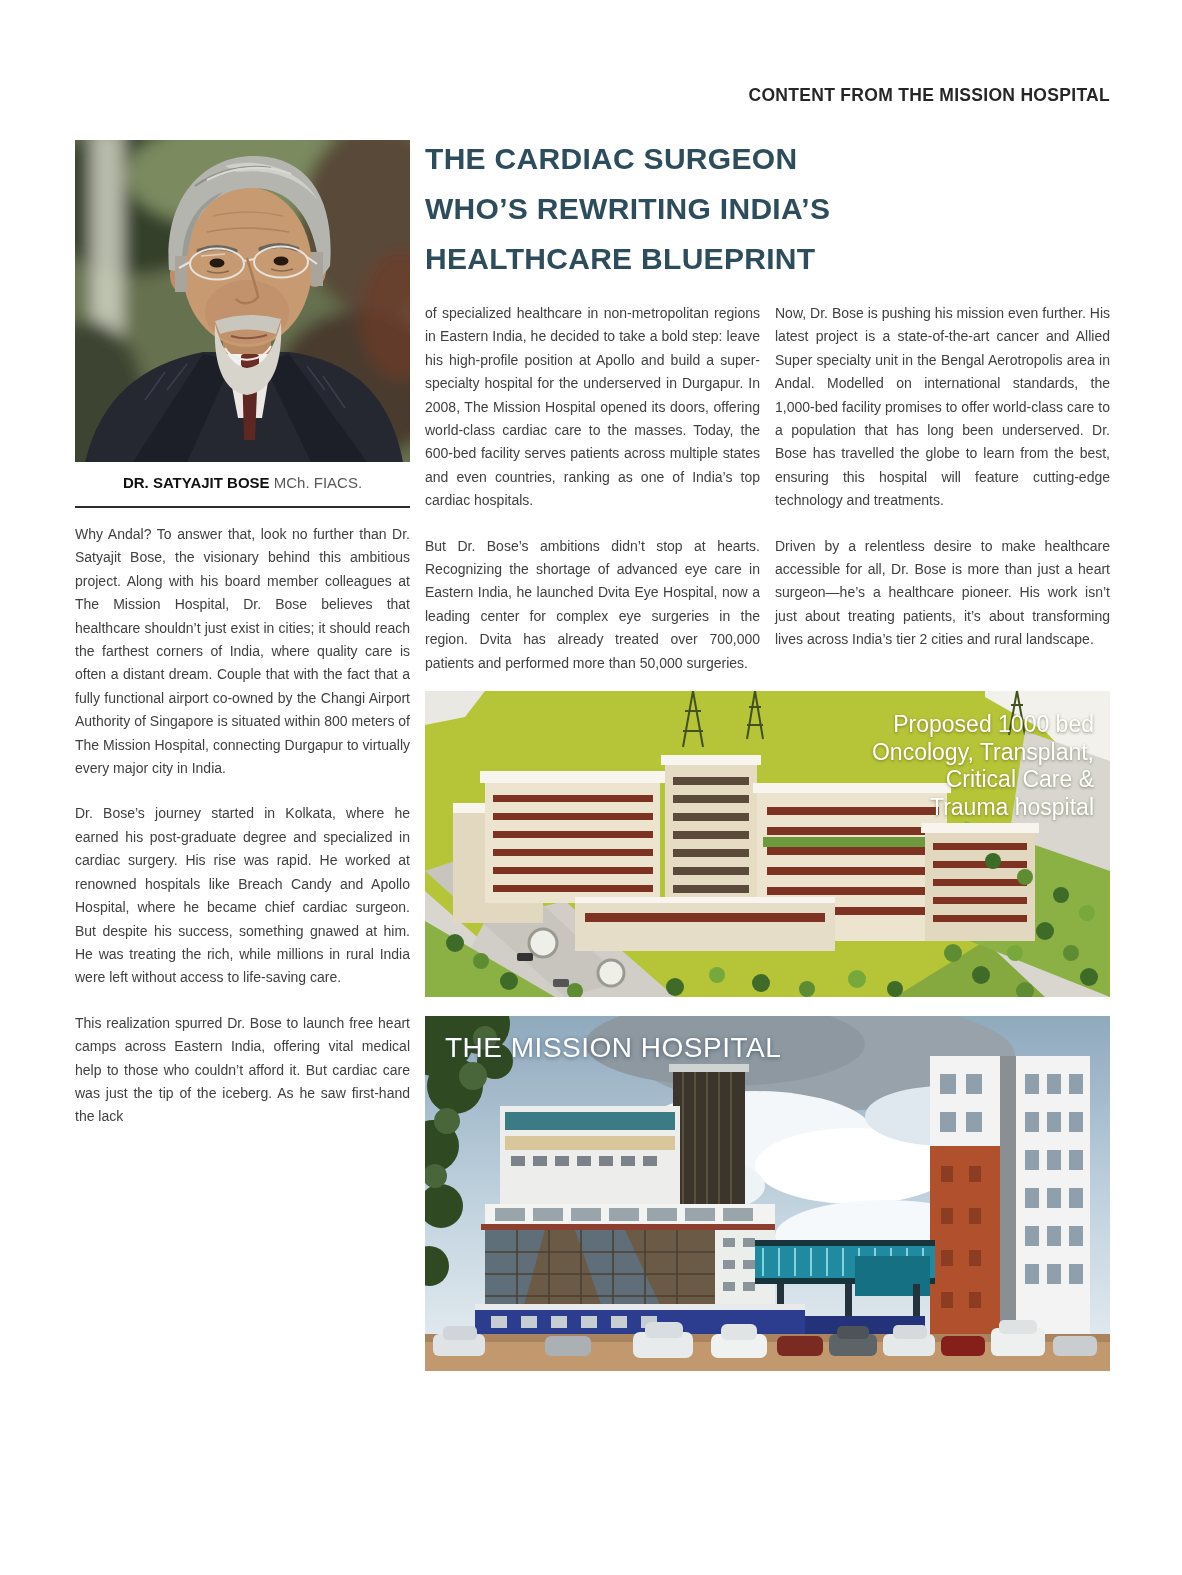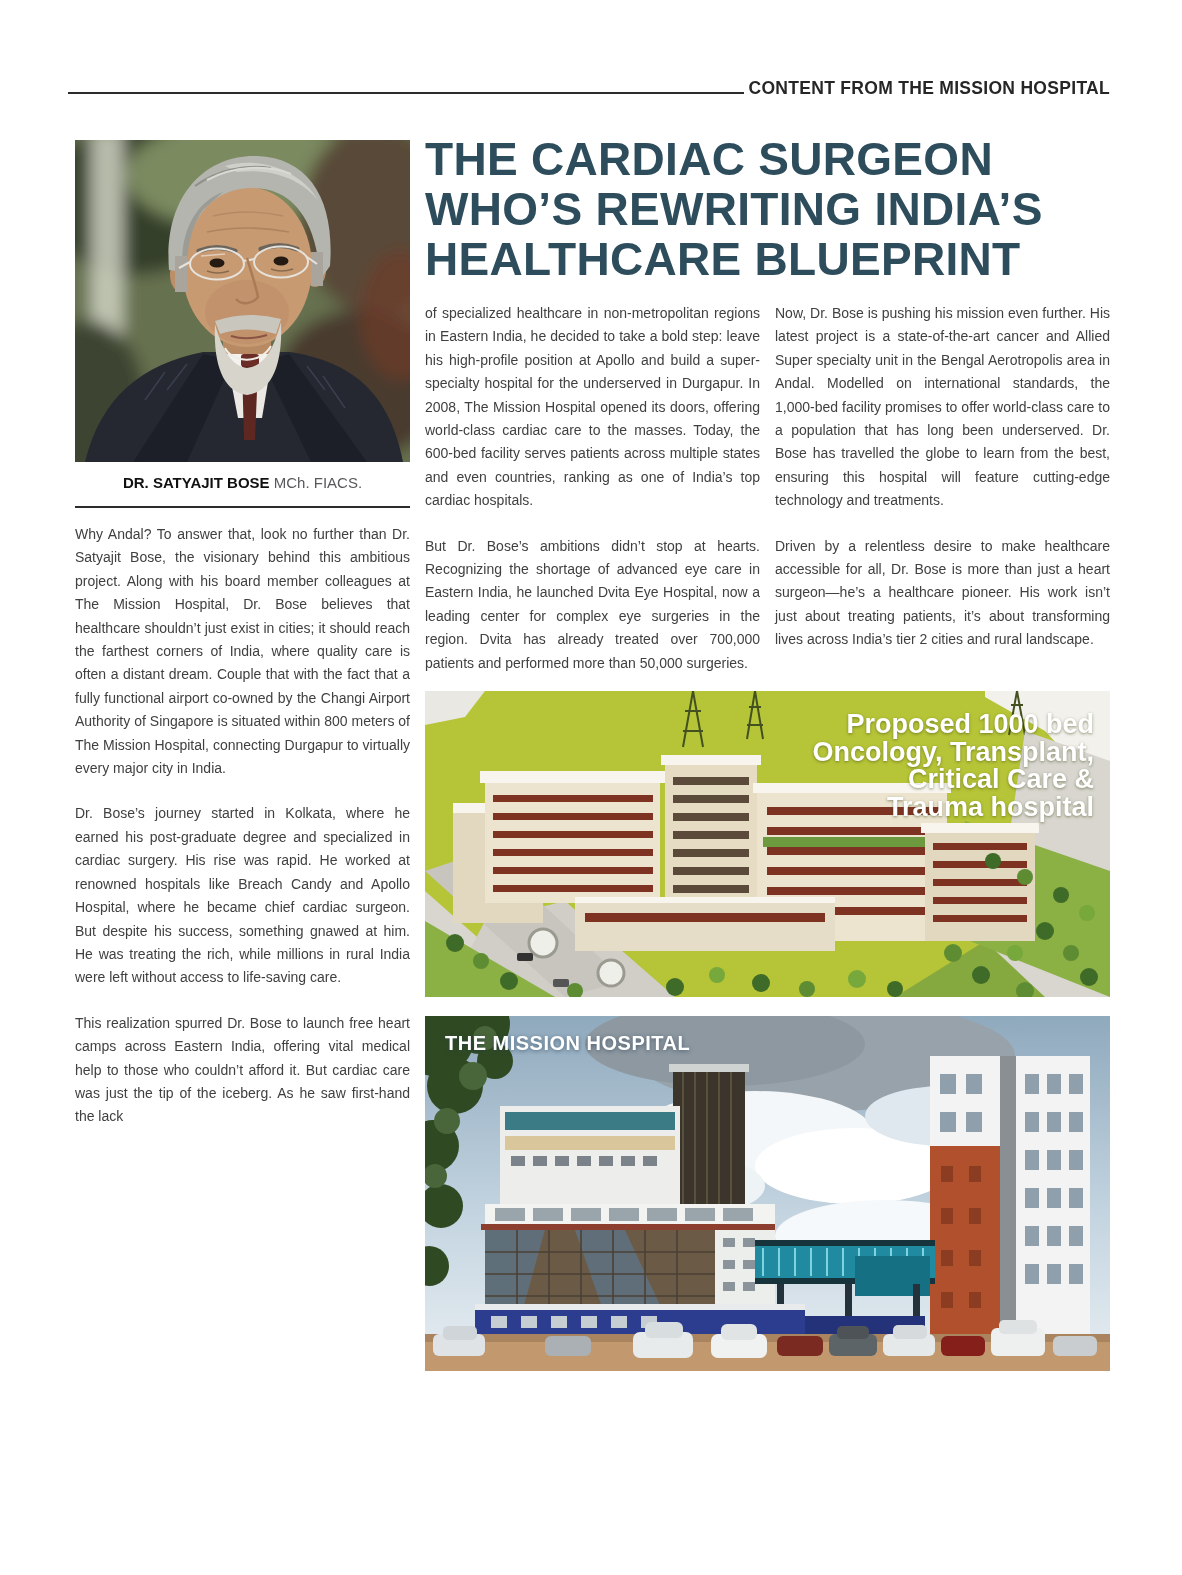--- a/index.html
+++ b/index.html
@@ -1,21 +1,21 @@
 <!DOCTYPE html>
 <html style="--headline: #2e4d5c; --kicker: #262626; --body: #404040; --caption: #58595b; --caption_name: #111111; --overlay_text: #ffffff;"><head>
 <meta charset="utf-8">
 <style>
   html,body { margin:0; padding:0; background:#ffffff; }
   .page {
     position:relative; width:1182px; height:1575px; background:#ffffff;
     font-family:"Liberation Sans", sans-serif; color:#404040; overflow:hidden;
   }
   
-  .header { position:absolute; top:78px; left:68px; right:72px; display:flex; align-items:flex-end; }
+  .header { position:absolute; top:78px; left:68px; right:72px; display:flex; align-items:flex-end;flex-direction:column; }
   .header-rule { flex:1 1 auto; border-bottom:2px solid #2b2b2b; margin-bottom:5px; }
   .kicker {
     font-weight:bold; font-size:17.5px; letter-spacing:0.3px; white-space:nowrap;
     color:var(--kicker,#262626); padding-left:4px;
   }
   
   .content { position:absolute; top:140px; left:75px; right:72px; display:flex; gap:15px; }
   .col-left { flex:0 0 335px; width:335px; }
   .right-area { flex:1 1 auto; width:685px; }
 
@@ -28,38 +28,38 @@
 
   .body-text p {
     margin:0 0 22px 0; font-size:14px; line-height:23.4px;
     text-align:justify; color:var(--body,#404040);
   }
   .col-left .body-text { margin-top:15px; }
   .body-text p:last-child { margin-bottom:0; }
 
   .headline {
     margin:-6px 0 18px 0; white-space:pre-line;
-    font-size:46px; line-height:50px; font-weight:800; letter-spacing:0.3px;
+    font-size:30px; line-height:50px; font-weight:800; letter-spacing:0.3px;
     color:var(--headline,#2e4d5c);
   }
   .columns { display:flex; gap:15px; }
   .columns .col { flex:0 0 335px; width:335px; }
 
   .figure { position:relative; width:685px; overflow:hidden; }
   .figure svg { display:block; width:100%; height:100%; }
   .figure.fig1 { height:306px; margin-top:16px; }
   .figure.fig2 { height:355px; margin-top:19px; }
   .fig1-caption {
     position:absolute; top:20px; right:16px; text-align:right; white-space:pre-line;
-    color:var(--overlay_text,#ffffff); font-weight:bold; font-size:27px; line-height:27.5px;
+    color:var(--overlay_text,#ffffff); font-weight:normal; font-size:23px; line-height:27.5px;
     text-shadow:0 1px 3px rgba(60,70,20,0.55);
   }
   .fig2-caption {
     position:absolute; top:16px; left:20px;
-    color:var(--overlay_text,#ffffff); font-weight:bold; font-size:20px; letter-spacing:0.5px;
+    color:var(--overlay_text,#ffffff); font-weight:normal; font-size:28px; letter-spacing:0.5px;
     text-shadow:0 1px 4px rgba(40,60,80,0.65);
   }
 </style>
 </head>
 <body>
 
 <div class="page">
 
   <div class="header">
     <div class="header-rule"></div>

